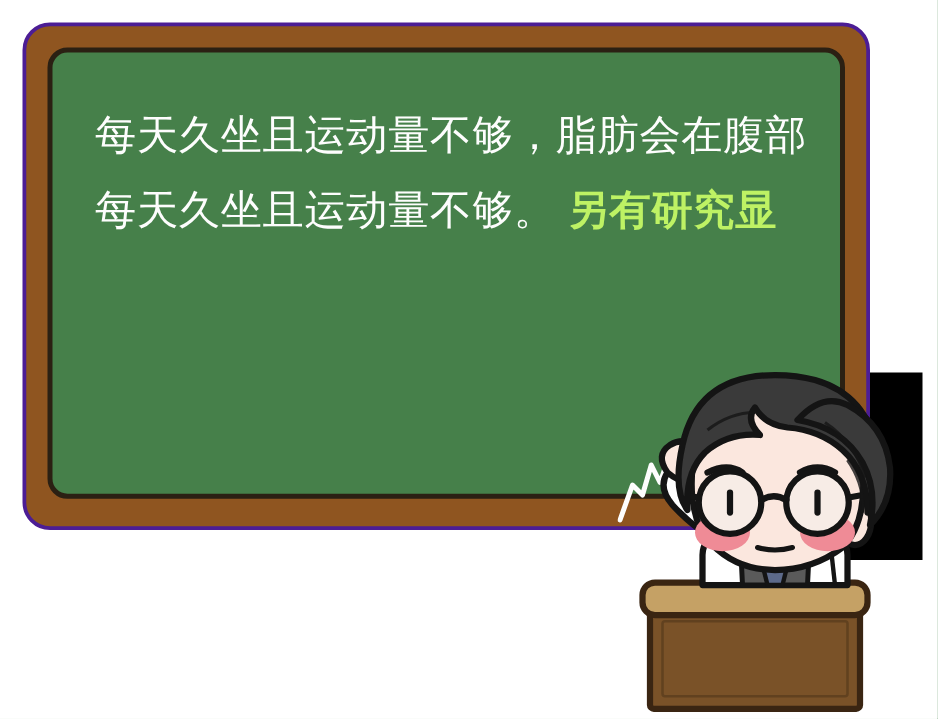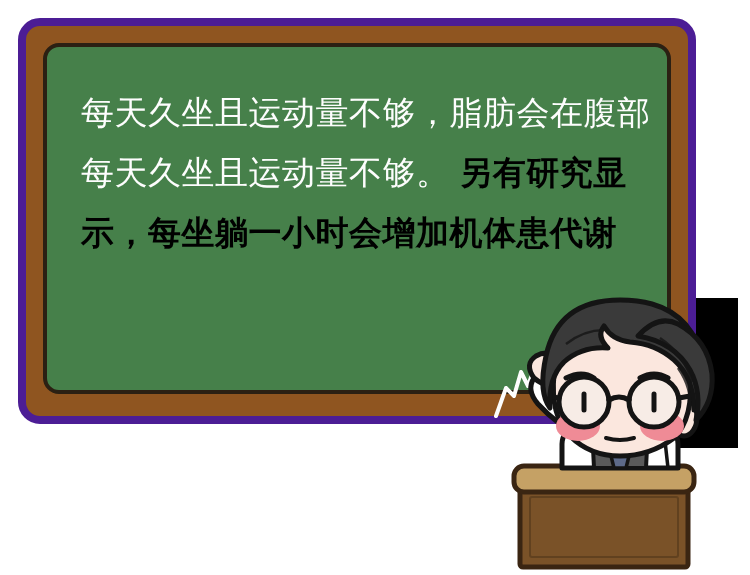--- a/index.html
+++ b/index.html
@@ -30,21 +30,21 @@
   }
 
   
   .board-outer {
     position: absolute;
     left: 18px;
     top: 18px;
     width: 678px;
     height: 406px;
     background: #8f5520;
-    border: 8px solid #4c1d95;
+    border: 3px solid #4c1d95;
     border-radius: 22px;
     box-sizing: border-box;
   }
   .board-inner {
     position: absolute;
     left: 17px;
     top: 17px;
     right: 17px;
     bottom: 22px;
     background: #46804a;
@@ -64,21 +64,21 @@
     line-height: 60px;
     letter-spacing: 0.5px;
     white-space: nowrap;
   }
   .line { height: 60px; }
   .seg-white {
     color: #fdfdfd;
     font-weight: 400;
   }
   .seg-yellow {
-    color: #000000;
+    color: #bef264;
     font-weight: 700;
   }
 
   
   .chalk-mark {
     position: absolute;
     left: 494px;
     top: 356px;
     width: 70px;
     height: 64px;
@@ -108,23 +108,20 @@
 
         <div class="line">
           <span class="seg-white">每天久坐且运动量不够，脂肪会在腹部</span>
         </div>
 
 
         <div class="line">
           <span class="seg-white">每天久坐且运动量不够。</span><span class="seg-yellow"> 另有研究显</span>
         </div>
 
-        <div class="line">
-          <span class="seg-yellow">示，每坐躺一小时会增加机体患代谢</span>
-        </div>
 
 
       </div>
     </div>
   </div>
 
   <svg class="chalk-mark" viewBox="0 0 70 64">
     <path d="M2 60 L12 32 L20 40 L27 16 L34 30 L41 10 L50 34" fill="none" stroke="#fdfdfd" stroke-width="4" stroke-linecap="round" stroke-linejoin="round"></path>
   </svg>
 

